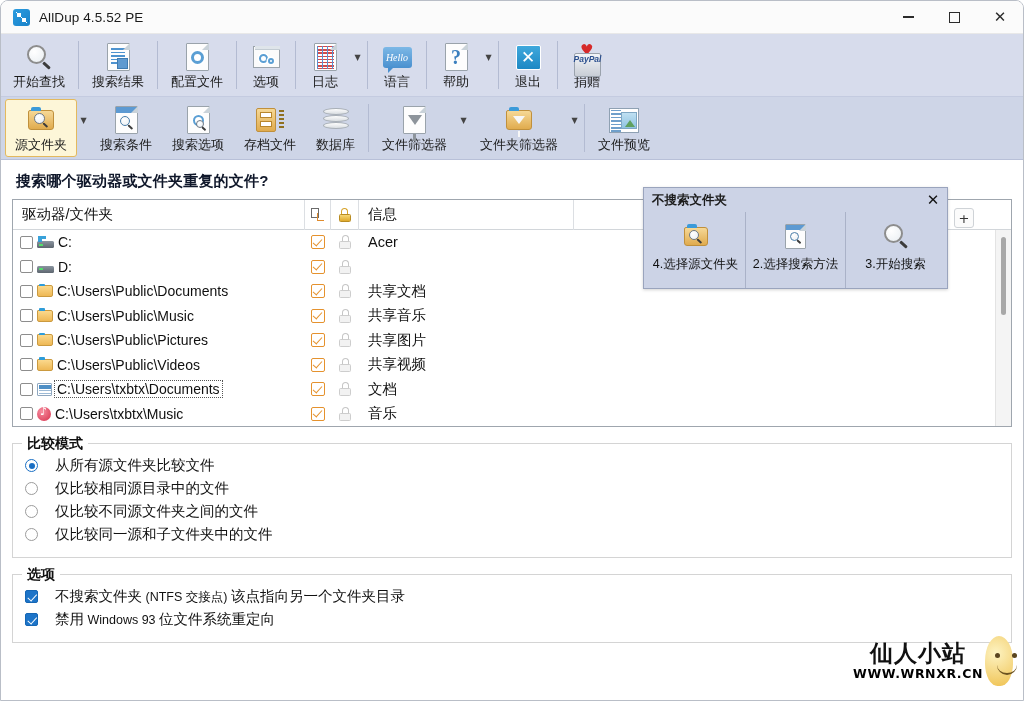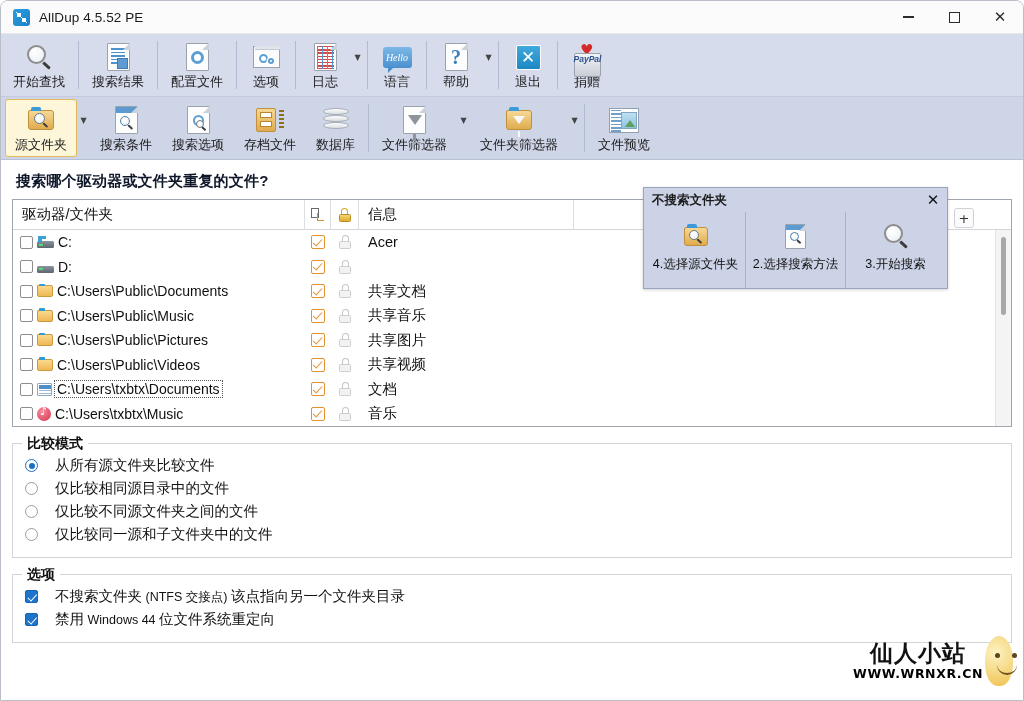--- a/index.html
+++ b/index.html
@@ -759,21 +759,21 @@
 
     <div class="groupbox" id="gb-options">
       <span class="gb-title">选项</span>
       <div id="option-checkboxes">
           <div class="opt-row">
             <span class="cbox"></span>
             <span><span class="opt-lbl">不搜索文件夹</span><span class="opt-lbl small-txt"> (NTFS 交接点) </span><span class="opt-lbl">该点指向另一个文件夹目录</span></span>
           </div>
           <div class="opt-row">
             <span class="cbox"></span>
-            <span><span class="opt-lbl">禁用</span><span class="opt-lbl small-txt"> Windows 44 </span><span class="opt-lbl">位文件系统重定向</span></span>
+            <span><span class="opt-lbl">禁用</span><span class="opt-lbl small-txt"> Windows 93 </span><span class="opt-lbl">位文件系统重定向</span></span>
           </div>
         </div>
     </div>
   </div>
 
   <div id="quickstart">
     <div id="qs-header">
       <span id="qs-title">不搜索文件夹</span>
       <span id="qs-close">✕</span>
     </div>

